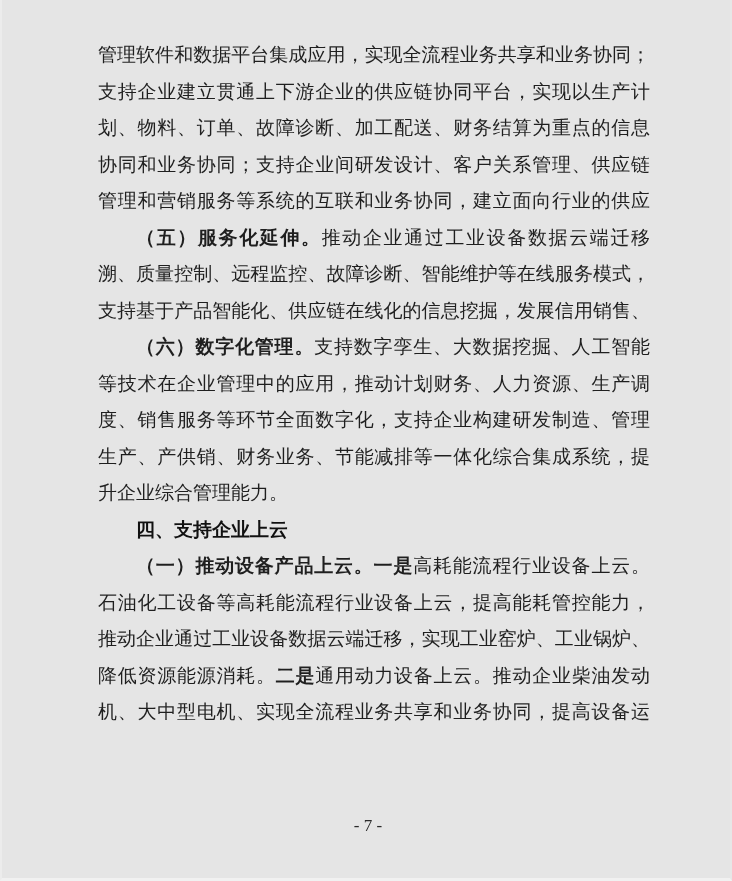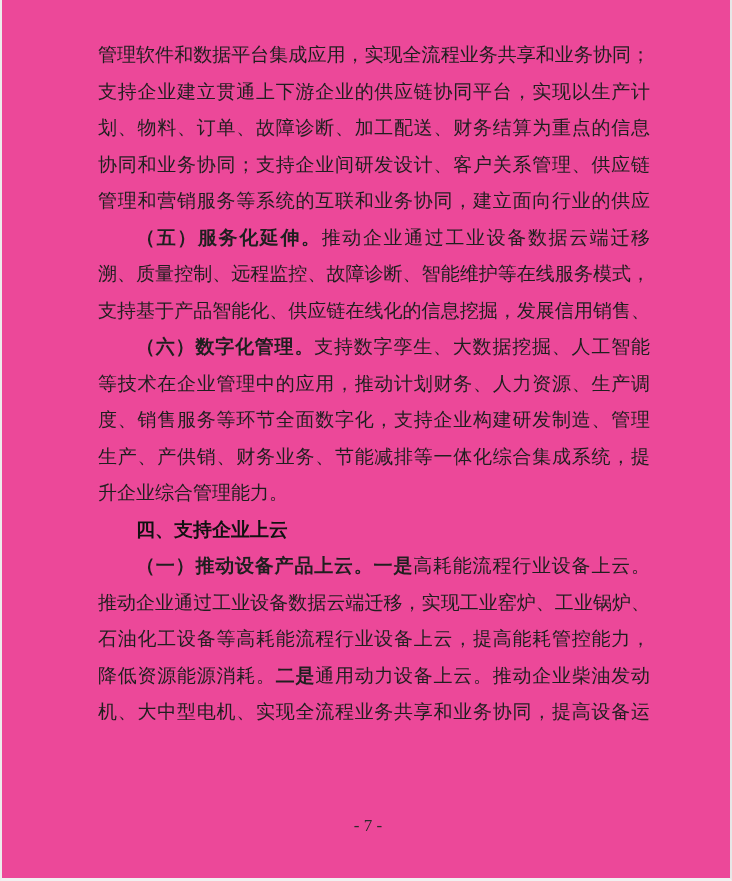--- a/index.html
+++ b/index.html
@@ -6,21 +6,21 @@
   body {
     width: 732px; height: 881px;
     background: #fbfbfb;
     position: relative;
     overflow: hidden;
     font-family: "Liberation Serif", serif;
   }
   .page {
     position: absolute;
     left: 0; top: 0; right: 0; bottom: 0;
-    background: #ec4899;
+    background: #e5e5e5;
     border-left: 2px solid #ececec;
     border-right: 2px solid #e7e7e7;
     border-bottom: 3px solid #f1f1f1;
     box-sizing: border-box;
   }
   .doc-text {
     position: absolute;
     left: 96px; top: 37px;
     width: 552px;
     color: #1f1f1f;
@@ -60,21 +60,21 @@
       <div class="line justify indent"><span class="b">（五）服务化延伸。</span><span>推动企业通过工业设备数据云端迁移</span></div>
       <div class="line justify"><span>溯、质量控制、远程监控、故障诊断、智能维护等在线服务模式，</span></div>
       <div class="line justify"><span>支持基于产品智能化、供应链在线化的信息挖掘，发展信用销售、</span></div>
       <div class="line justify indent"><span class="b">（六）数字化管理。</span><span>支持数字孪生、大数据挖掘、人工智能</span></div>
       <div class="line justify"><span>等技术在企业管理中的应用，推动计划财务、人力资源、生产调</span></div>
       <div class="line justify"><span>度、销售服务等环节全面数字化，支持企业构建研发制造、管理</span></div>
       <div class="line justify"><span>生产、产供销、财务业务、节能减排等一体化综合集成系统，提</span></div>
       <div class="line left"><span>升企业综合管理能力。</span></div>
       <div class="line left indent heading"><span class="b">四、支持企业上云</span></div>
       <div class="line justify indent"><span class="b">（一）推动设备产品上云。一是</span><span>高耗能流程行业设备上云。</span></div>
+      <div class="line justify"><span>石油化工设备等高耗能流程行业设备上云，提高能耗管控能力，</span></div>
       <div class="line justify"><span>推动企业通过工业设备数据云端迁移，实现工业窑炉、工业锅炉、</span></div>
-      <div class="line justify"><span>石油化工设备等高耗能流程行业设备上云，提高能耗管控能力，</span></div>
       <div class="line justify"><span>降低资源能源消耗。</span><span class="b">二是</span><span>通用动力设备上云。推动企业柴油发动</span></div>
       <div class="line justify"><span>机、大中型电机、实现全流程业务共享和业务协同，提高设备运</span></div>
     </div>
   <div class="footer">
     <span>- 7 -</span>
   </div>
 </div>
 
 </body></html>

